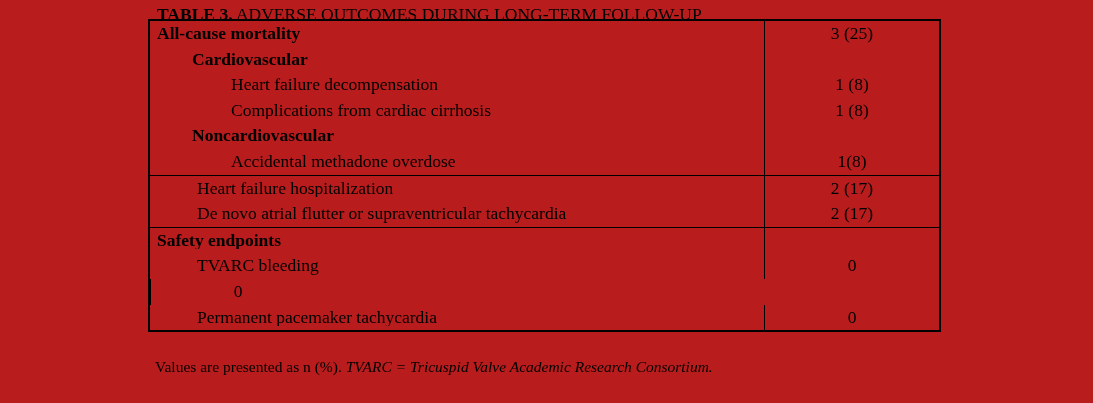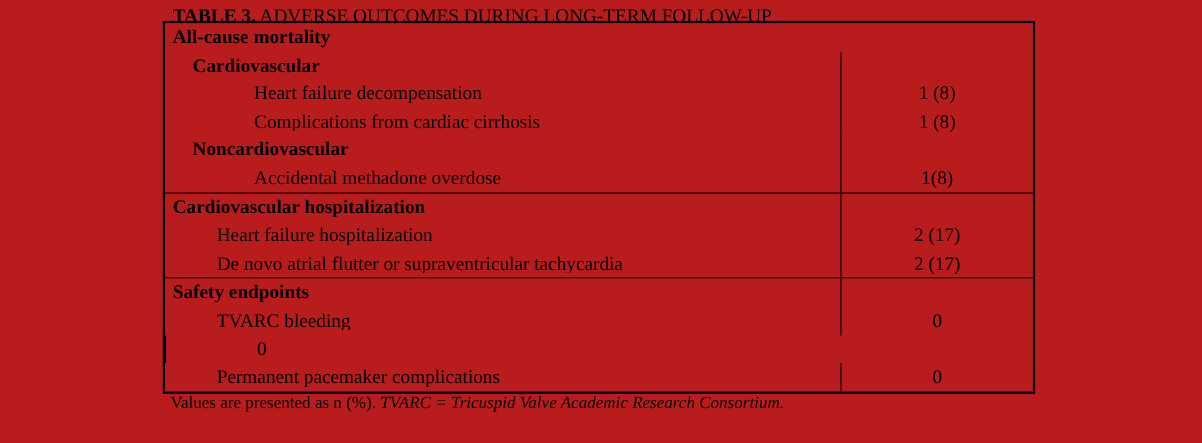--- a/index.html
+++ b/index.html
@@ -40,21 +40,21 @@
     font-size: 17.5px;
     line-height: 1;
   }
   .cell-label {
     flex: 1 1 auto;
     white-space: nowrap;
     overflow: hidden;
   }
   .cell-label.bold { font-weight: bold; }
   .indent-0 { padding-left: 7px; }
-  .indent-1 { padding-left: 25px; }
+  .indent-1 { padding-left: 42px; }
   .indent-2 { padding-left: 47px; }
   .indent-3 { padding-left: 81px; }
   .cell-value {
     flex: 0 0 174px;
     align-self: stretch;
     border-left: 1.5px solid #000000;
     display: flex;
     align-items: center;
     justify-content: center;
     text-align: center;
@@ -74,20 +74,21 @@
 <div class="canvas">
 
   <div class="title">
     <span class="bold">TABLE 3.</span><span> ADVERSE OUTCOMES DURING LONG-TERM FOLLOW-UP</span>
   </div>
 
   <div class="table-wrap">
       <div class="section">
         <div class="row">
           <div class="cell-label indent-0 bold">All-cause mortality</div>
+          <div class="cell-value">3 (25)</div>
         </div>
         <div class="row">
           <div class="cell-label indent-1 bold">Cardiovascular</div>
           <div class="cell-value"></div>
         </div>
         <div class="row">
           <div class="cell-label indent-3">Heart failure decompensation</div>
           <div class="cell-value">1 (8)</div>
         </div>
         <div class="row">
@@ -98,24 +99,20 @@
           <div class="cell-label indent-1 bold">Noncardiovascular</div>
           <div class="cell-value"></div>
         </div>
         <div class="row">
           <div class="cell-label indent-3">Accidental methadone overdose</div>
           <div class="cell-value">1(8)</div>
         </div>
       </div>
       <div class="section">
         <div class="row">
-          <div class="cell-label indent-0 bold">Cardiovascular hospitalization</div>
-          <div class="cell-value"></div>
-        </div>
-        <div class="row">
           <div class="cell-label indent-2">Heart failure hospitalization</div>
           <div class="cell-value">2 (17)</div>
         </div>
         <div class="row">
           <div class="cell-label indent-2">De novo atrial flutter or supraventricular tachycardia</div>
           <div class="cell-value">2 (17)</div>
         </div>
       </div>
       <div class="section">
         <div class="row">
@@ -123,21 +120,21 @@
           <div class="cell-value"></div>
         </div>
         <div class="row">
           <div class="cell-label indent-2">TVARC bleeding</div>
           <div class="cell-value">0</div>
         </div>
         <div class="row">
           <div class="cell-value">0</div>
         </div>
         <div class="row">
-          <div class="cell-label indent-2">Permanent pacemaker complications</div>
+          <div class="cell-label indent-2">Permanent pacemaker tachycardia</div>
           <div class="cell-value">0</div>
         </div>
       </div>
     </div>
 
   <div class="footnote">
     <span>Values are presented as n (%). </span><span class="italic">TVARC = Tricuspid Valve Academic Research Consortium.</span>
   </div>
 
 </div>

